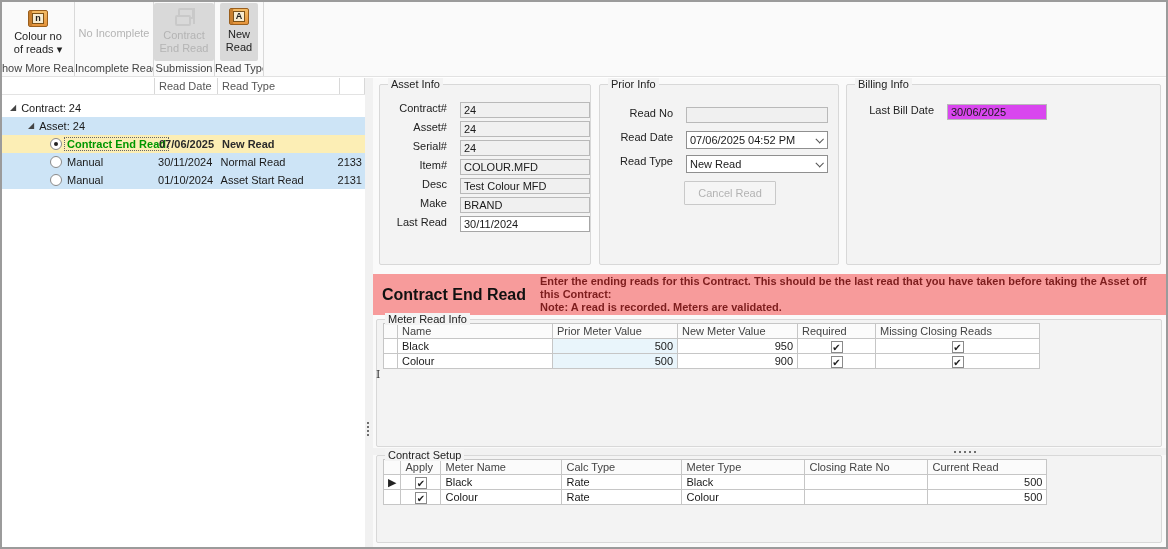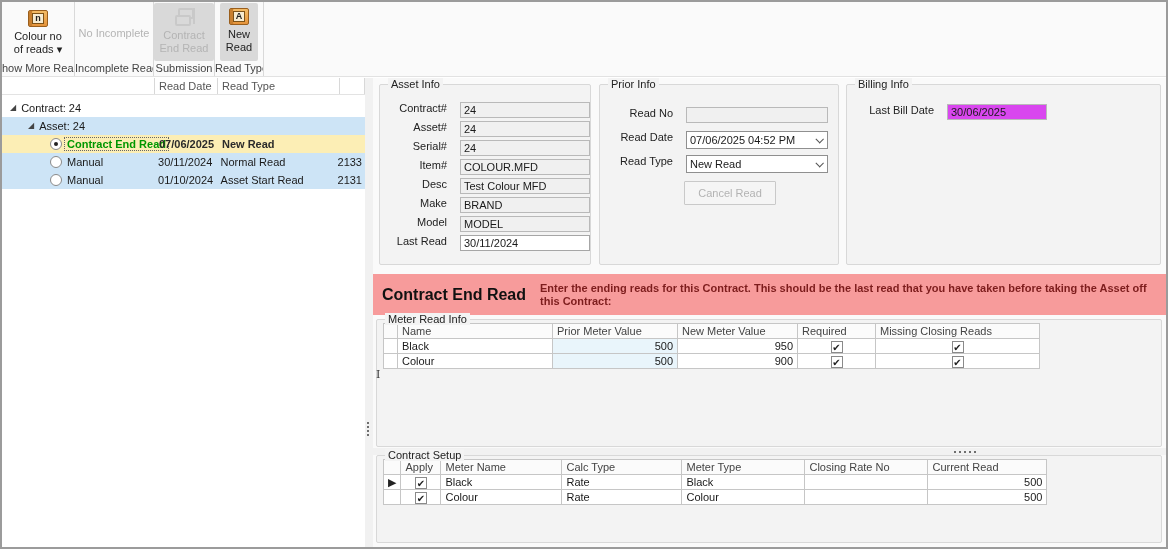--- a/index.html
+++ b/index.html
@@ -233,24 +233,20 @@
       </div>
     <div class="frow">
         <span class="flabel">Desc</span>
         <input class="field readonly" readonly="" value="Test Colour MFD" style="">
       </div>
     <div class="frow">
         <span class="flabel">Make</span>
         <input class="field readonly" readonly="" value="BRAND" style="">
       </div>
     <div class="frow">
-        <span class="flabel">Model</span>
-        <input class="field readonly" readonly="" value="MODEL" style="">
-      </div>
-    <div class="frow">
         <span class="flabel">Last Read</span>
         <input class="field" value="30/11/2024" style="">
       </div>
   </div>
 
   <div class="groupbox gb-read">
     <span class="gtitle">Prior Info</span>
     <div style="height:16px"></div>
     <div class="frow">
         <span class="flabel">Read No</span>
@@ -279,20 +275,21 @@
     <div class="frow">
         <span class="flabel">Last Bill Date</span>
         <input class="field readonly" readonly="" style="background: #d946ef;" value="30/06/2025">
       </div>
   </div>
 
   <div class="banner" id="banner" style="background: rgb(247, 155, 155);">
     <span class="banner-title">Contract End Read</span>
     <span class="banner-msg" id="banner-msg" style="color: rgb(125, 29, 29);">
       <span>Enter the ending reads for this Contract. This should be the last read that you have taken before taking the Asset off this Contract:</span><br>
+      <span>Note: A read is recorded. Meters are validated.</span>
     </span>
   </div>
 
   <div class="groupbox gb-meter">
     <span class="gtitle">Meter Read Info</span>
     <table class="grid">
       <tbody>
           <tr>
         <th class="marker-cell"></th>
         <th style="width:155px">Name</th>

